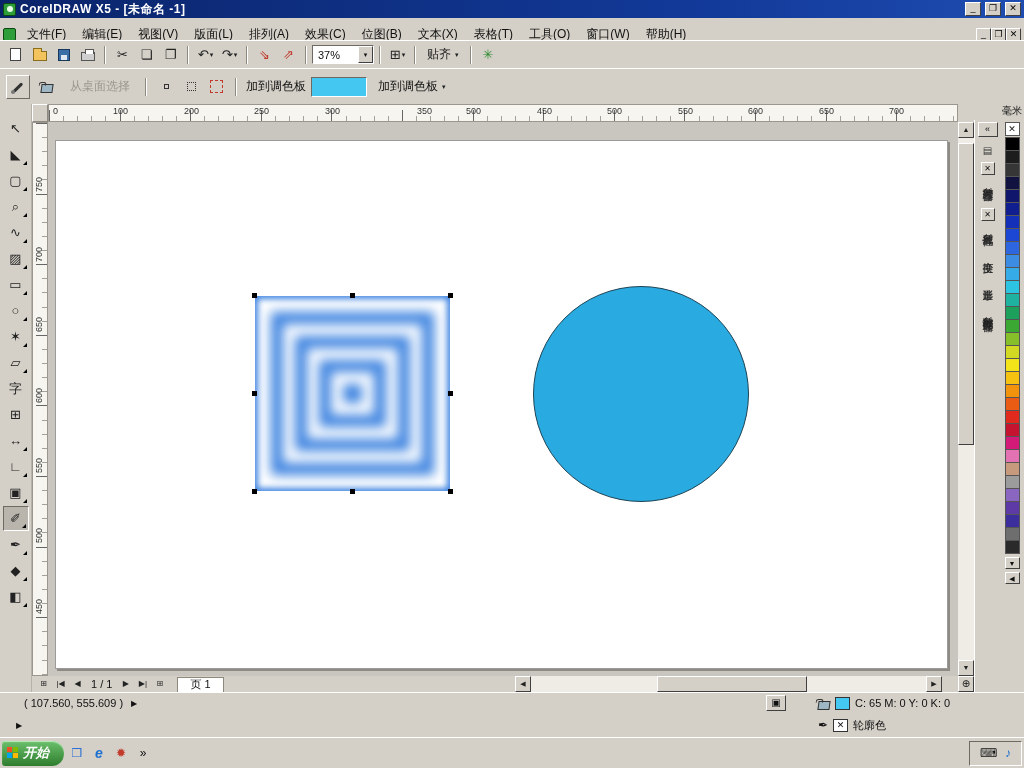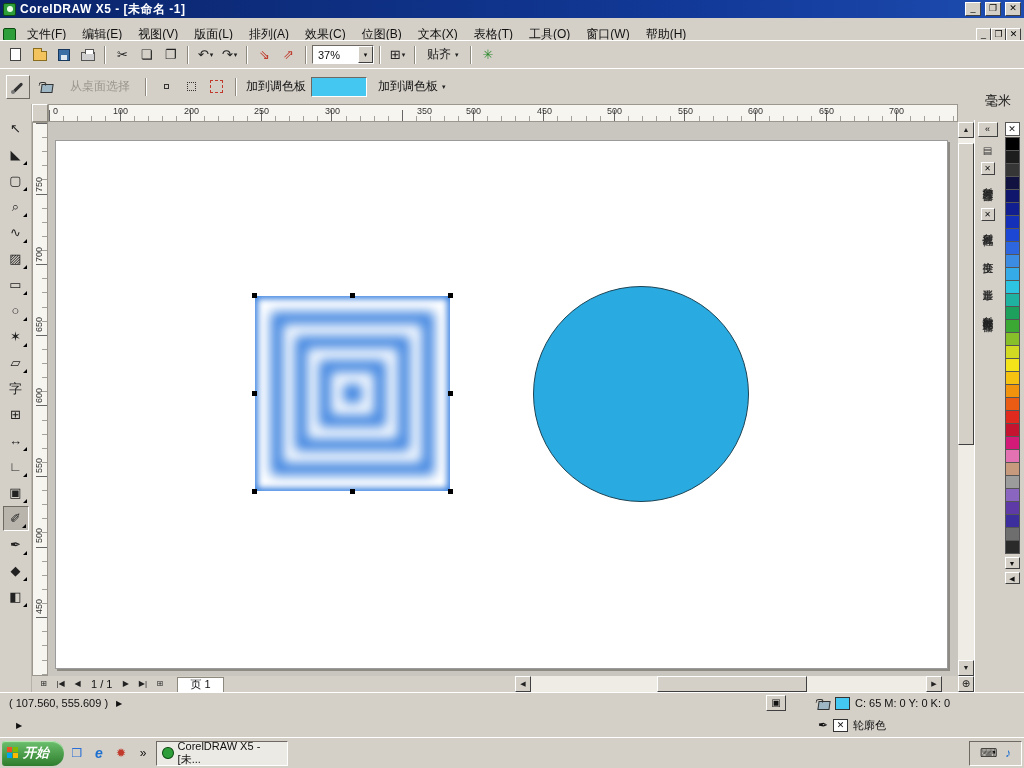--- a/index.html
+++ b/index.html
@@ -64,21 +64,21 @@
       repeating-linear-gradient(90deg,#a2a29a 0 1px,transparent 1px 14.12px) left bottom/100% 5px no-repeat,
       var(--ruler_bg);}
   .hlab{position:absolute;top:1px;font-size:9px;color:#333;}
   #hruler-cap{position:absolute;left:958px;top:104px;width:16px;height:18px;background:var(--chrome);}
   #vruler{position:absolute;left:32px;top:122px;width:16px;height:554px;border:1px solid #9b978f;
     background:
       repeating-linear-gradient(180deg,#666 0 1px,transparent 1px 70.6px) right top/11px 100% no-repeat,
       repeating-linear-gradient(180deg,#a2a29a 0 1px,transparent 1px 14.12px) right top/5px 100% no-repeat,
       var(--ruler_bg);}
   .vlab{position:absolute;left:1px;writing-mode:vertical-rl;transform:rotate(180deg);font-size:9px;color:#333;}
-  #units{position:absolute;left:974px;top:92px;width:48px;height:16px;text-align:center;font-size:13px;}
+  #units{position:absolute;left:974px;top:104px;width:48px;height:16px;text-align:right;font-size:10px;}
   #toolbox{position:absolute;left:0;top:104px;width:32px;height:588px;background:var(--chrome);display:flex;flex-direction:column;align-items:center;padding-top:12px;gap:1px;border-right:1px solid #b6b2aa;}
   .tool{width:26px;height:25px;position:relative;display:flex;align-items:center;justify-content:center;font-size:13px;color:#222;}
   .tool.flyout::after{content:"";position:absolute;right:2px;bottom:2px;width:0;height:0;border-left:4px solid transparent;border-bottom:4px solid #000;}
   .tool.active{background:#b9b5ad;border:1px solid;border-color:#6e6a63 #fff #fff #6e6a63;}
   
   #canvas{position:absolute;left:48px;top:122px;width:910px;height:554px;background:var(--canvas_bg);overflow:hidden;}
   #page{position:absolute;left:7px;top:18px;width:893px;height:529px;background:var(--page);border:1px solid #9b9b9b;box-shadow:2px 2px 0 #8e8b84;}
   .grad-square{position:absolute;left:199px;top:155px;width:195px;height:195px;background:var(--square_blue);
     box-shadow:
       inset 0 0 6px 3px var(--square_blue),
@@ -110,30 +110,30 @@
   .dock-btn{width:20px;height:15px;font-size:9px;line-height:13px;text-align:center;background:var(--chrome);border:1px solid;border-color:#fff #404040 #404040 #fff;}
   .dock-tab{display:flex;flex-direction:column;align-items:center;gap:3px;margin-top:4px;}
   .dock-icon{width:16px;height:14px;font-size:10px;text-align:center;color:#333;}
   .dock-close{width:14px;height:13px;font-size:8px;line-height:11px;text-align:center;background:var(--chrome);border:1px solid;border-color:#fff #404040 #404040 #fff;}
   .dock-label{writing-mode:vertical-rl;font-size:11px;color:#222;letter-spacing:1px;}
   #palette{position:absolute;left:1000px;top:120px;width:24px;height:572px;background:var(--chrome);display:flex;flex-direction:column;align-items:center;padding-top:2px;}
   .sw{width:15px;height:14px;border:1px solid #555;margin-top:-1px;}
   .sw-none{width:15px;height:14px;border:1px solid #555;background:#fff;font-size:9px;line-height:12px;text-align:center;color:#222;margin-bottom:2px;}
   .pal-btn{width:15px;height:12px;font-size:7px;line-height:11px;text-align:center;background:var(--chrome);border:1px solid;border-color:#fff #404040 #404040 #fff;margin-top:3px;}
   
-  #status1{position:absolute;left:0;top:692px;width:1024px;height:21px;background:var(--chrome);display:flex;align-items:center;padding:0 9px;font-size:11px;border-top:1px solid #fff;}
+  #status1{position:absolute;left:0;top:692px;width:1024px;height:21px;background:var(--chrome);display:flex;align-items:center;padding:0 24px;font-size:11px;border-top:1px solid #fff;}
   #status2{position:absolute;left:0;top:713px;width:1024px;height:24px;background:var(--chrome);display:flex;align-items:center;padding:0 8px;font-size:11px;}
   .more{font-size:8px;margin-left:8px;}
   .status-right{position:absolute;left:818px;display:flex;align-items:center;gap:5px;}
   .status-btn{position:absolute;left:766px;width:20px;height:16px;font-size:10px;line-height:14px;text-align:center;background:var(--chrome);border:1px solid;border-color:#fff #404040 #404040 #fff;}
   .st-swatch{width:15px;height:13px;border:1px solid #333;}
   .st-none{width:15px;height:13px;border:1px solid #333;background:#fff;font-size:9px;line-height:11px;text-align:center;}
   .pen-g{font-size:12px;}
   
-  #taskbar{position:absolute;left:0;top:737px;width:1024px;height:31px;background:var(--chrome);border-top:1px solid #fff;display:flex;align-items:center;gap:4px;padding:0 2px;}
+  #taskbar{position:absolute;left:0;top:737px;width:1024px;height:31px;background:var(--chrome);border-top:1px solid #fff;display:flex;align-items:center;gap:4px;padding:0 2px;text-align:center;}
   #startbtn{width:62px;height:25px;border-radius:3px 12px 12px 3px;background:linear-gradient(#6cc06c,#2e7d2e);color:#fff;font-weight:bold;font-style:italic;display:flex;align-items:center;gap:4px;padding:0 10px 0 5px;font-size:13px;box-shadow:inset 0 1px 1px #bdeabd;}
   .flag{width:12px;height:12px;display:grid;grid-template-columns:5px 5px;grid-template-rows:5px 5px;gap:1px;}
   .flag i{display:block;}
   .ql{width:18px;height:18px;display:flex;align-items:center;justify-content:center;font-size:12px;}
   .ie{color:#1b6fd0;font-weight:bold;font-style:italic;font-size:14px;}
   .taskbtn{width:132px;height:25px;background:#eceae4;border:1px solid;border-color:#6e6a63 #fff #fff #6e6a63;display:flex;align-items:center;gap:4px;padding:0 5px;font-size:11px;}
   .task-ic{width:12px;height:12px;background:#2e9e3a;border:1px solid #0c4a12;border-radius:50%;}
   .tray{margin-left:auto;height:25px;border:1px solid;border-color:#6e6a63 #fff #fff #6e6a63;display:flex;align-items:center;gap:8px;padding:0 10px;font-size:12px;}
 </style>
 </head>
@@ -472,21 +472,17 @@
         <i style="background:#7fba00"></i>
         <i style="background:#00a4ef"></i>
         <i style="background:#ffb900"></i>
     </span>
     <span>开始</span>
   </div>
   <span class="ql" style="color:#2a6fd6">❒</span>
   <span class="ql ie">e</span>
   <span class="ql" style="color:#c0392b">✹</span>
   <span class="ql">»</span>
-  <div class="taskbtn">
-    <span class="task-ic"></span>
-    <span>CorelDRAW X5 - [未...</span>
-  </div>
   <div class="tray">
     <span>⌨</span>
     <span style="color:#1b6fd0">♪</span>
   </div>
 </div>
 
 </body></html>

